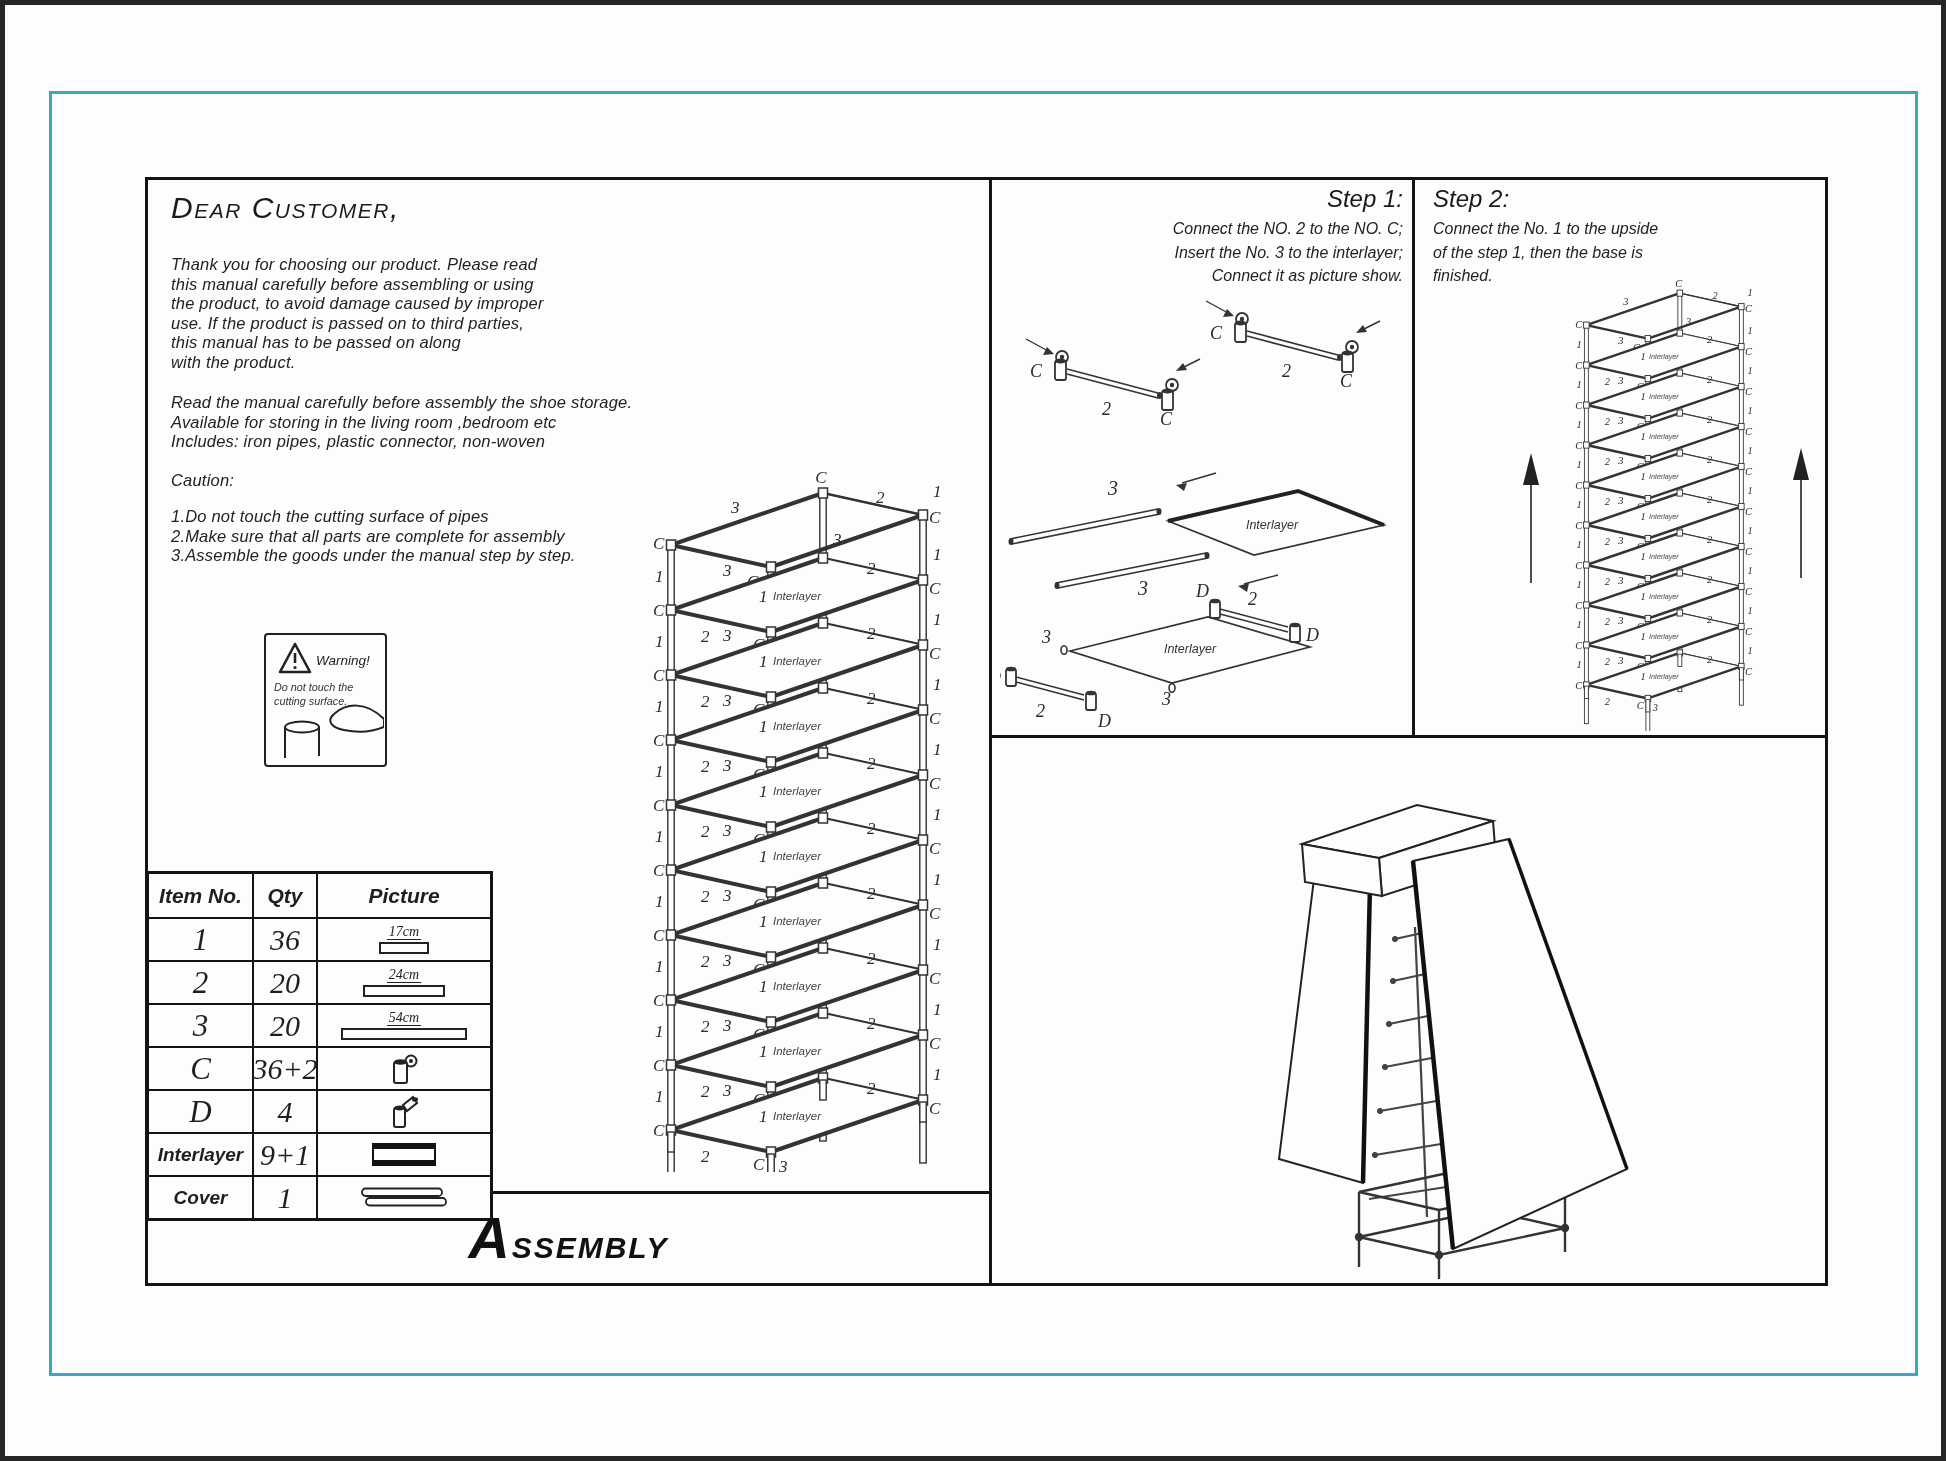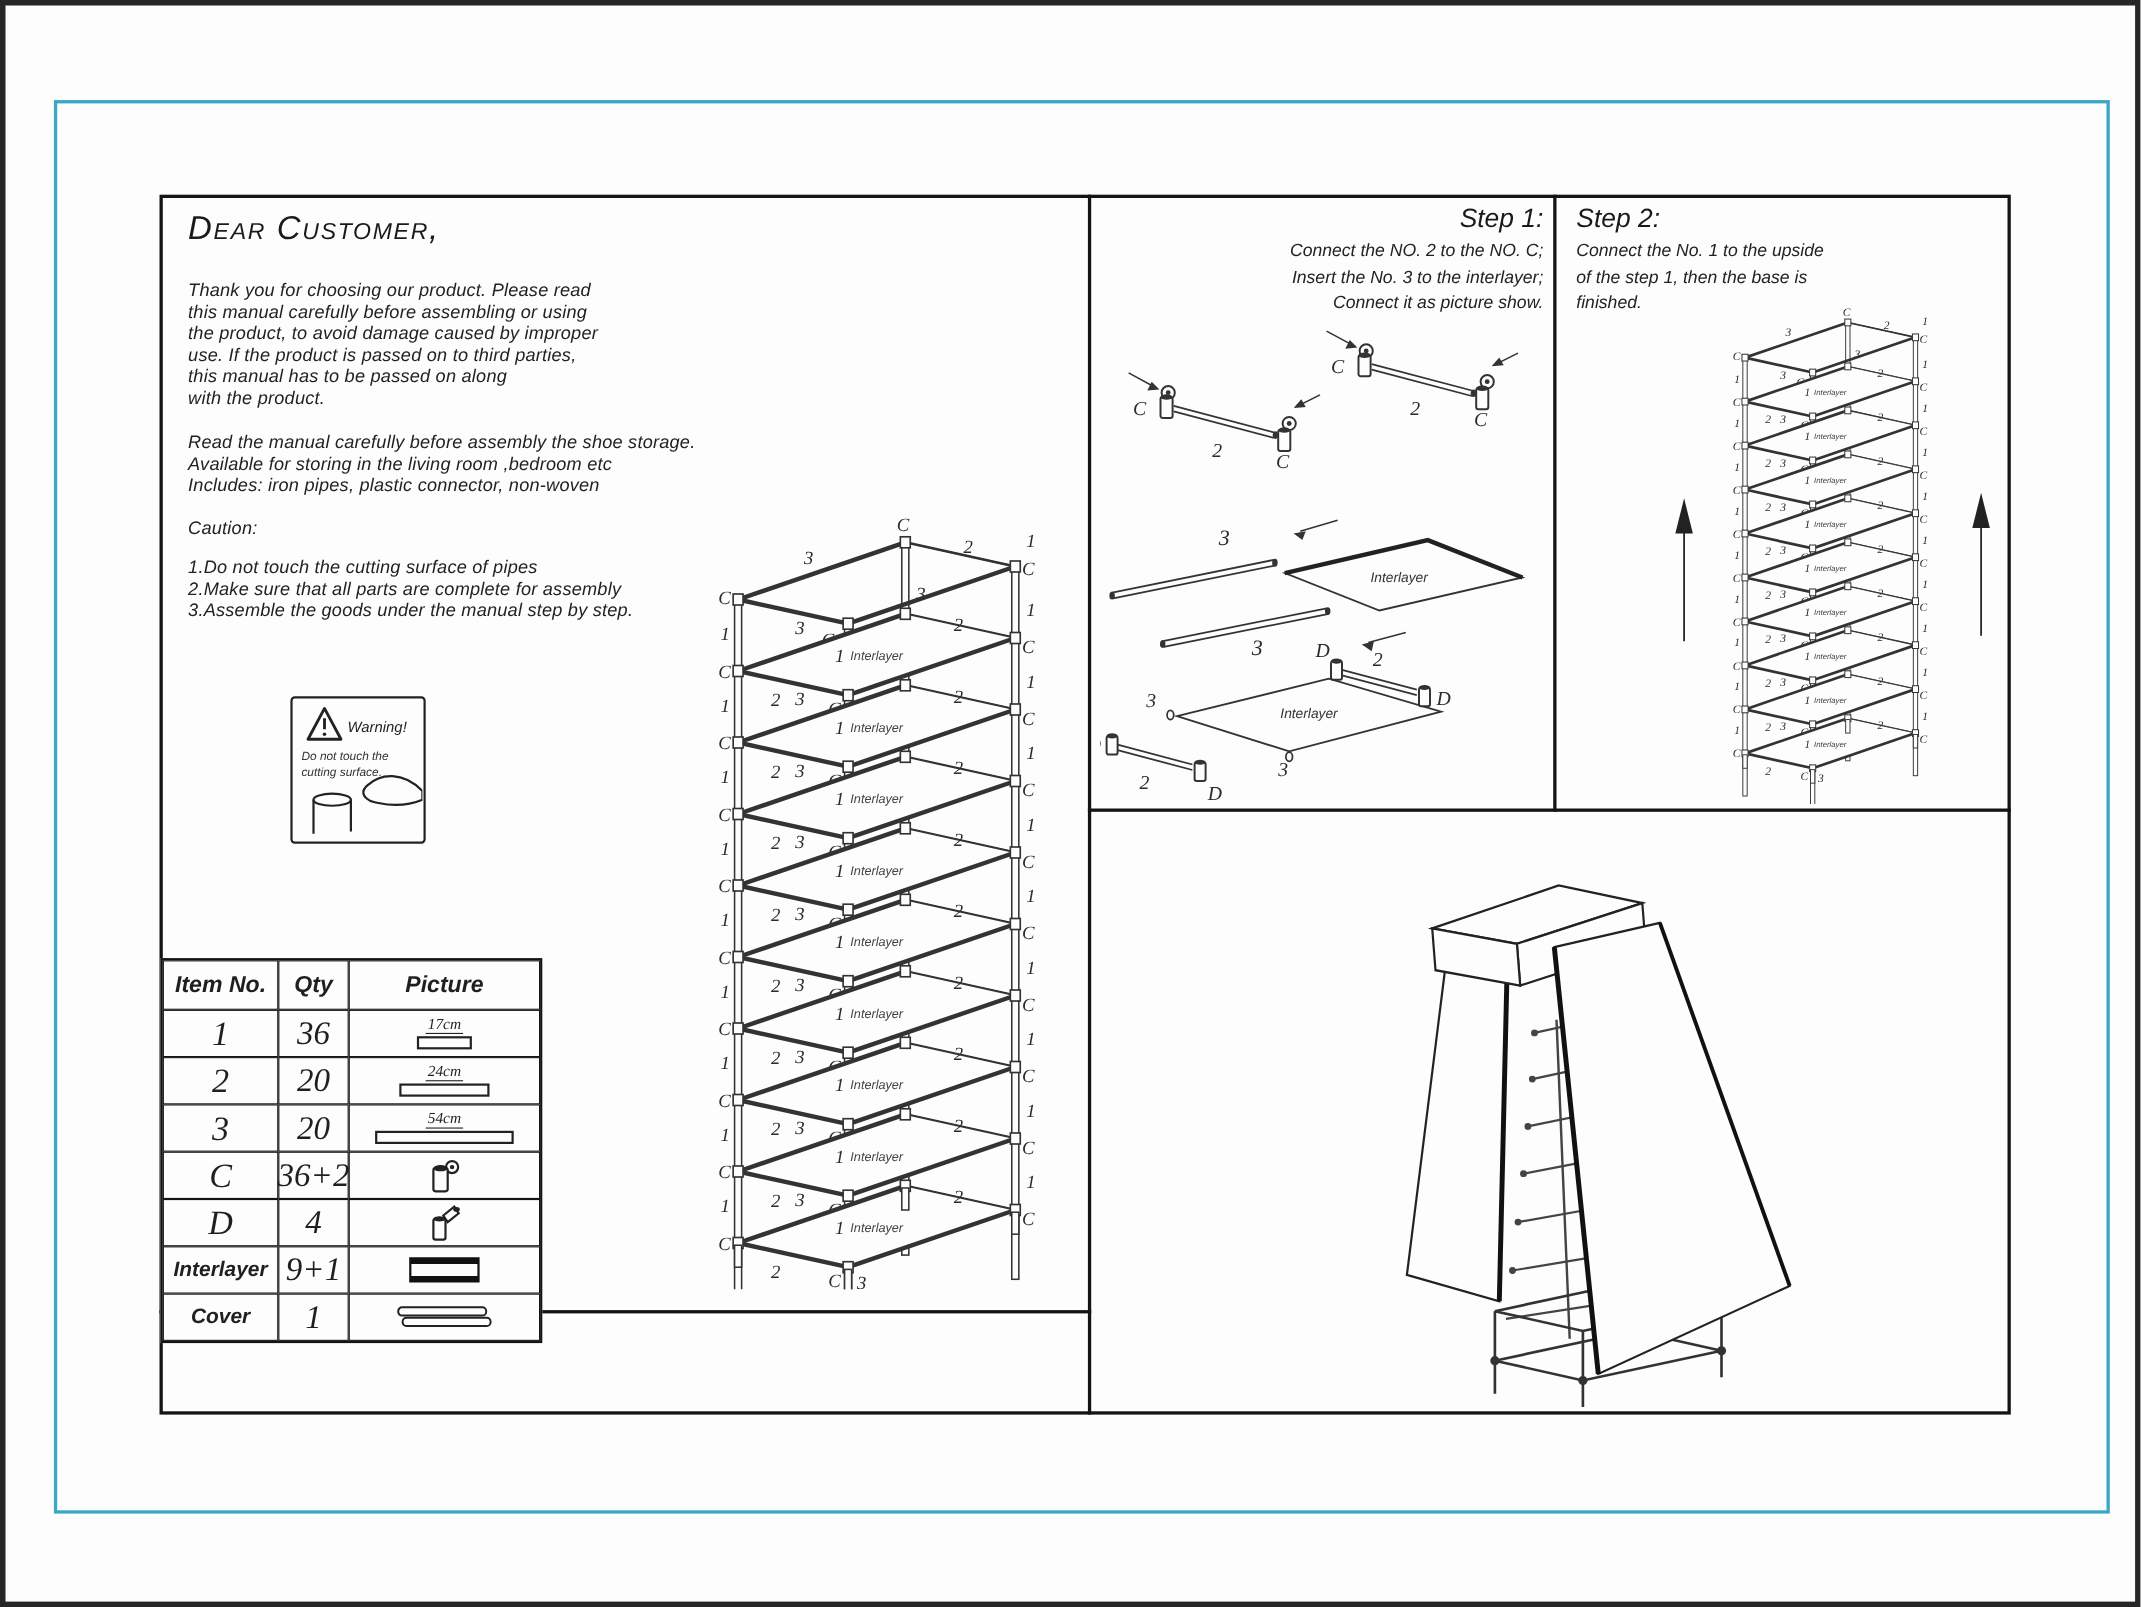--- a/index.html
+++ b/index.html
@@ -168,20 +168,23 @@
       <div class="tcell td qty-serif">1</div>
       <div class="tcell td">
         <svg width="88" height="24" viewBox="0 0 88 24">
           <rect x="2" y="2.5" width="80" height="7.5" rx="3.5" fill="#fdfdfd" stroke="#222" stroke-width="1.8"></rect>
           <rect x="6" y="12" width="80" height="7.5" rx="3.5" fill="#fdfdfd" stroke="#222" stroke-width="1.8"></rect>
         </svg>
       </div>
     </div>
   </div>
 
+  <div class="abs" id="assembly-wrap">
+    <span id="assembly-title">Assembly</span>
+  </div>
 
   <div class="abs" id="step1-text">
     <div class="step-title">Step 1:</div>
     <div class="step-lines">Connect the NO. 2 to the NO. C;
 Insert the No. 3 to the interlayer;
 Connect it as picture show.</div>
   </div>
   <div class="abs" id="step2-text">
     <div class="step-title">Step 2:</div>
     <div class="step-lines">Connect the No. 1 to the upside

